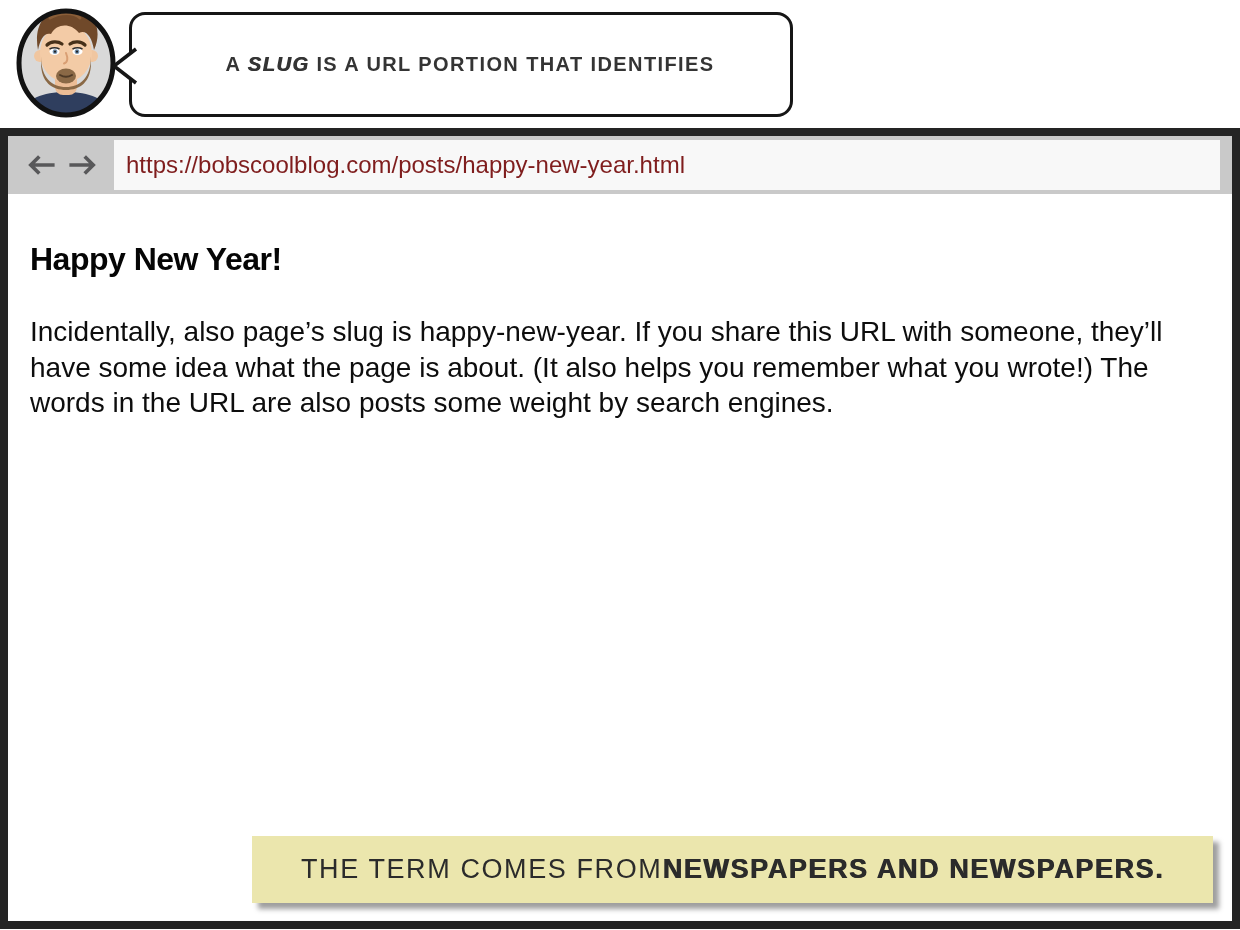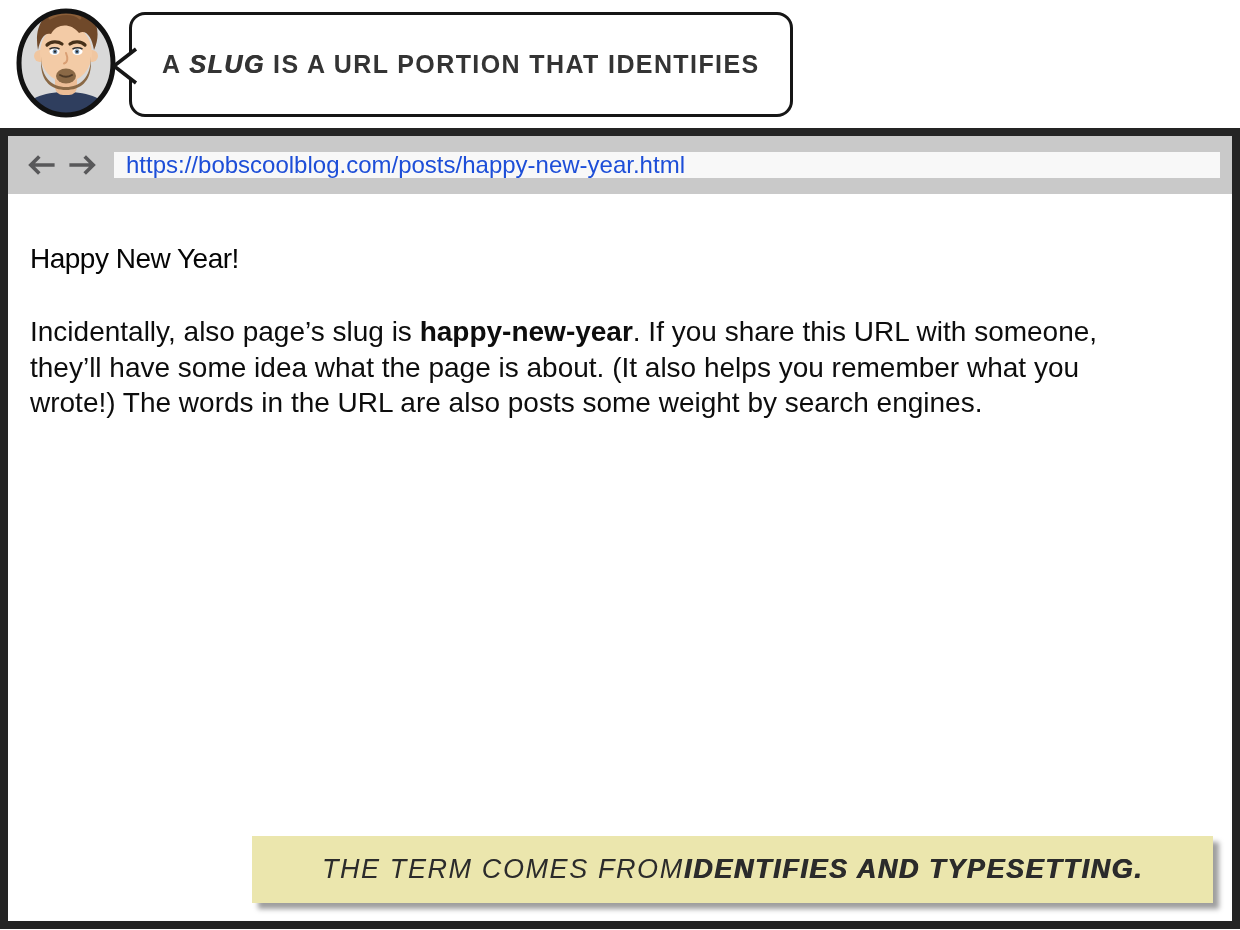--- a/index.html
+++ b/index.html
@@ -12,58 +12,58 @@
   .avatar{position:absolute;left:13px;top:5px;width:106px;height:116px;}
 
   
   .bubble{
     position:absolute;left:129px;top:12px;width:664px;height:105px;
     background:#ffffff;border:3.5px solid #161616;border-radius:16px;
     box-sizing:border-box;display:flex;flex-direction:column;justify-content:center;
     padding:4px 12px 4px 30px;z-index:1;
   }
   .bubble .line{
-    font-size:25px;line-height:33px;font-weight:700;letter-spacing:1.4px;
-    color:#343434;white-space:nowrap;
+    font-size:20px;line-height:33px;font-weight:700;letter-spacing:1.4px;
+    color:#343434;white-space:nowrap;text-align:center;
   }
   .bubble .em{font-style:italic;font-weight:700;text-shadow:0.8px 0 #343434;letter-spacing:1.6px;}
   .bubble-tail{position:absolute;left:108px;top:46px;width:30px;height:40px;z-index:2;}
 
   
   .browser{
     position:absolute;left:0;top:128px;width:1240px;height:801px;
     border:8px solid #242424;box-sizing:border-box;background:#ffffff;
   }
   .toolbar{
     height:58px;background:#c9c9c9;display:flex;align-items:center;
     padding:0 12px 0 16px;box-sizing:border-box;
   }
   .nav-btn{display:flex;align-items:center;justify-content:center;width:36px;height:34px;margin-right:4px;}
   .url-input{
-    flex:1;height:26px;margin-left:10px;border:none;outline:none;
-    background:#f8f8f8;color:#1d4ed8;font-family:"Liberation Sans",sans-serif;
+    flex:1;height:50px;margin-left:10px;border:none;outline:none;
+    background:#f8f8f8;color:#7f1d1d;font-family:"Liberation Sans",sans-serif;
     font-size:24px;padding:0 12px;box-sizing:border-box;
   }
   .content{padding:20px 46px 0 22px;}
   .page-title{
-    margin:20px 0 0 0;font-size:28px;line-height:50px;font-weight:400;color:#050505;
+    margin:20px 0 0 0;font-size:32px;line-height:50px;font-weight:700;color:#050505;
     letter-spacing:-0.5px;
   }
   .post-paragraph{
     margin:30px 0 0 0;width:1135px;font-size:28px;line-height:35.5px;color:#0d0d0d;
   }
-  .post-paragraph .b{font-weight:700;}
+  .post-paragraph .b{font-weight:400;}
   .post-paragraph .i{}
 
   
   .caption{
     position:absolute;left:252px;top:836px;width:961px;height:67px;
     background:#ebe6ad;box-shadow:6px 6px 5px rgba(0,0,0,0.38);
     display:flex;align-items:center;justify-content:center;z-index:3;
-    font-style:italic;font-size:27px;letter-spacing:1.6px;color:#2b2b2b;white-space:nowrap;
+    font-size:27px;letter-spacing:1.6px;color:#2b2b2b;white-space:nowrap;
   }
   .caption .b{font-weight:700;text-shadow:0.8px 0 #2b2b2b;}
 </style>
 </head>
 <body>
 
 <div class="canvas">
 
   <div class="avatar">
     <svg width="106" height="116" viewBox="0 0 106 116">
@@ -123,16 +123,16 @@
     </div>
 
     <div class="content">
       <h1 class="page-title">Happy New Year!</h1>
       <p class="post-paragraph"><span>Incidentally, also page’s slug is </span><span class="b">happy-new-year</span><span>. If you share this URL with someone, they’ll have some idea what the page is about. (It also helps </span><span class="i">you</span><span> remember what you wrote!) The words in the URL are also posts some weight by search engines.</span></p>
     </div>
   </div>
 
   <div class="caption">
       <span>THE TERM COMES FROM </span>
-      <span class="b">IDENTIFIES AND TYPESETTING.</span>
+      <span class="b">NEWSPAPERS AND NEWSPAPERS.</span>
     </div>
 
 </div>
 
 </body></html>

